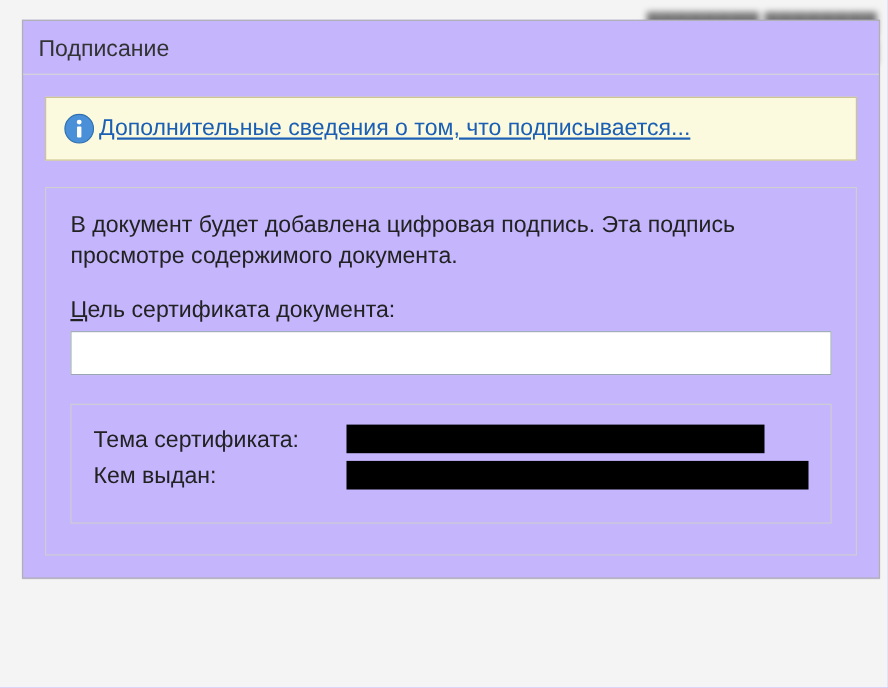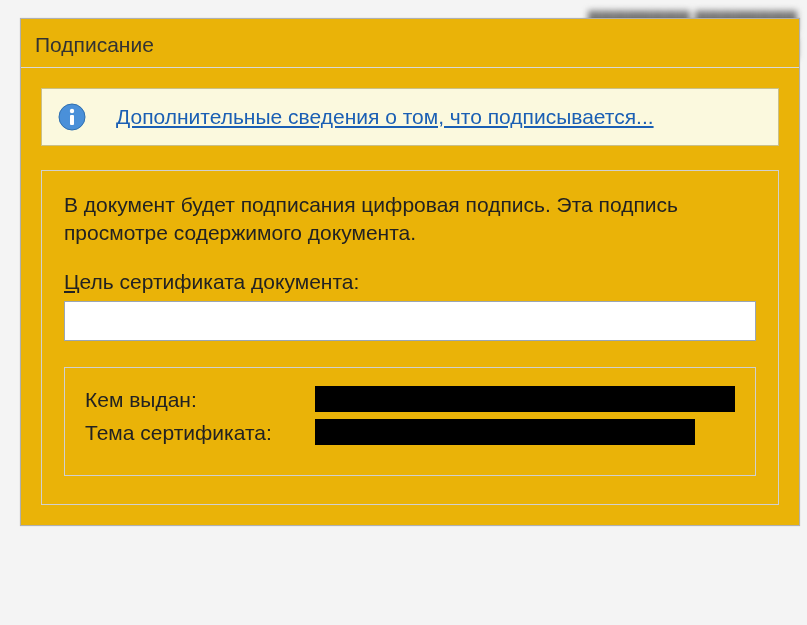--- a/index.html
+++ b/index.html
@@ -15,40 +15,40 @@
       height: 625px;
       overflow: hidden;
       position: relative;
     }
     
     .dialog {
       position: absolute;
       top: 18px;
       left: 20px;
       width: 780px;
-      background: #eab308;
+      background: #c4b5fd;
       border: 1px solid #b0b0b0;
       box-shadow: 0 0 1px rgba(0,0,0,0.2);
     }
     
     .dialog-title {
       padding: 14px 14px 10px 14px;
       font-size: 21px;
       color: #333;
       border-bottom: 1px solid #d8d8d8;
     }
     
     .info-banner {
       margin: 20px 20px 0 20px;
       background: #fbf9de;
       border: 1px solid #c9c089;
       padding: 14px 16px;
       display: flex;
       align-items: center;
-      gap: 30px;
+      gap: 4px;
     }
     
     .info-icon {
       width: 28px;
       height: 28px;
       flex-shrink: 0;
     }
     
     .info-link {
       color: #1a5fb4;
@@ -158,33 +158,33 @@
         <circle cx="14" cy="14" r="13" fill="#4a90d9" stroke="#2e6fb0" stroke-width="1"></circle>
         <circle cx="14" cy="8" r="2.2" fill="#fff"></circle>
         <rect x="12" y="12" width="4" height="10" rx="1" fill="#fff"></rect>
       </svg>
     </span>
     <a class="info-link">Дополнительные сведения о том, что подписывается...</a>
   </div>
 
   <div class="body-area">
     
-    <div class="desc-text">В документ будет подписания цифровая подпись. Эта подпись просмотре содержимого документа.</div>
+    <div class="desc-text">В документ будет добавлена цифровая подпись. Эта подпись просмотре содержимого документа.</div>
     
     <label class="purpose-label">
       <span class="accel">Ц</span><span>ель сертификата документа:</span>
     </label>
     <input type="text" class="purpose-input" value="" style="">
     
     <div class="cert-box">
       <div class="cert-row">
+        <span class="cert-label">Тема сертификата:</span>
+        <span class="cert-value" style="width:380px">████████████████</span>
+      </div>
+      <div class="cert-row">
         <span class="cert-label">Кем выдан:</span>
         <span class="cert-value" style="width:440px">█████████████████████</span>
-      </div>
-      <div class="cert-row">
-        <span class="cert-label">Тема сертификата:</span>
-        <span class="cert-value" style="width:380px">████████████████</span>
       </div>
     </div>
     
   </div>
 
 </div>
 
 </body></html>

